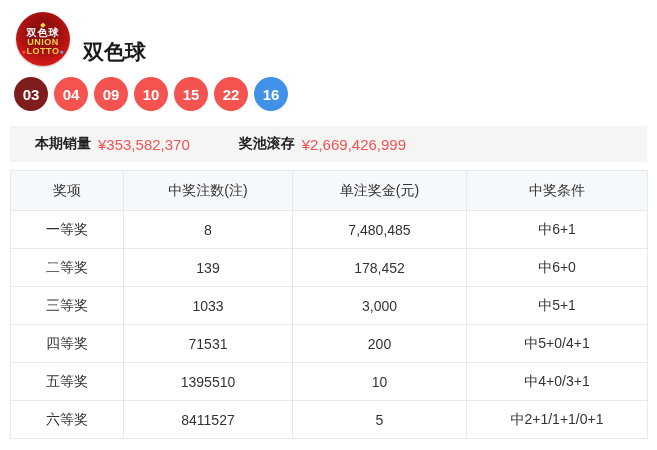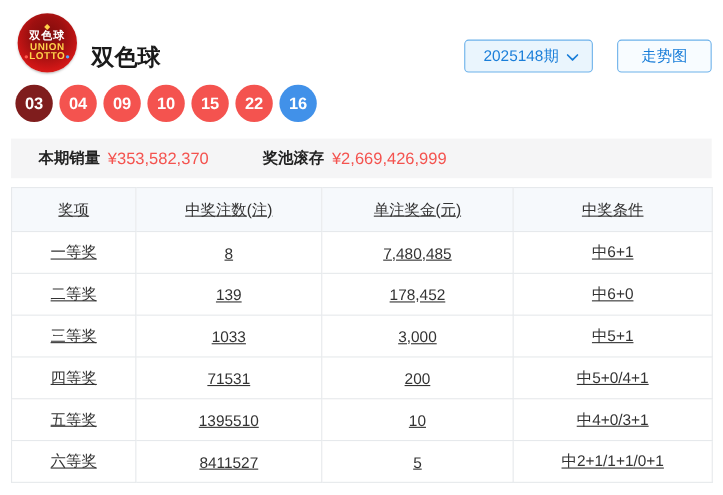--- a/index.html
+++ b/index.html
@@ -63,21 +63,21 @@
   }
   .stats .lbl { font-weight: 700; color: #222; }
   .stats .val { color: #f4534f; font-size: 15px; margin-left: 7px; }
   .stats .group2 { margin-left: 49px; display: flex; align-items: center; }
   .stats .group1 { display: flex; align-items: center; }
 
   
   .prize-table {
     margin: 8px 10px 0 10px;
     border-collapse: collapse; table-layout: fixed;
-    width: 637px; font-size: 14px; text-decoration: underline;
+    width: 637px; font-size: 14px;
   }
   .prize-table th, .prize-table td {
     border: 1px solid #e6e9ec; text-align: center;
     color: #333; font-weight: 400; overflow: hidden; white-space: nowrap;
   }
   .prize-table th { background: #f6f9fc; height: 40px; }
   .prize-table td { background: #ffffff; height: 38px; }
 </style>
 </head>
 <body>
@@ -86,29 +86,20 @@
 
   <div class="header">
     <div class="logo">
       <span class="diamond">◆</span>
       <span class="l1">双色球</span>
       <span class="l2">UNION</span>
       <span class="l3"><span class="dot-r">●</span><span>LOTTO</span><span class="dot-b">●</span></span>
     </div>
     <div class="title">双色球</div>
 
-    <div class="header-actions">
-      <div class="btn btn-period">
-        <span>2025148期</span>
-        <svg class="chev" viewBox="0 0 11 7">
-          <polyline points="1,1 5.5,5.5 10,1" fill="none" stroke="#1a7ed9" stroke-width="1.6" stroke-linecap="round" stroke-linejoin="round"></polyline>
-        </svg>
-      </div>
-      <div class="btn btn-trend">走势图</div>
-    </div>
   </div>
 
   <div class="balls">
       <div class="ball red" style="background: #7f1d1d;">03</div>
       <div class="ball red" style="background: rgb(244, 83, 79);">04</div>
       <div class="ball red" style="background: rgb(244, 83, 79);">09</div>
       <div class="ball red" style="background: rgb(244, 83, 79);">10</div>
       <div class="ball red" style="background: rgb(244, 83, 79);">15</div>
       <div class="ball red" style="background: rgb(244, 83, 79);">22</div>
       <div class="ball blue" style="background: rgb(65, 145, 233);">16</div>

